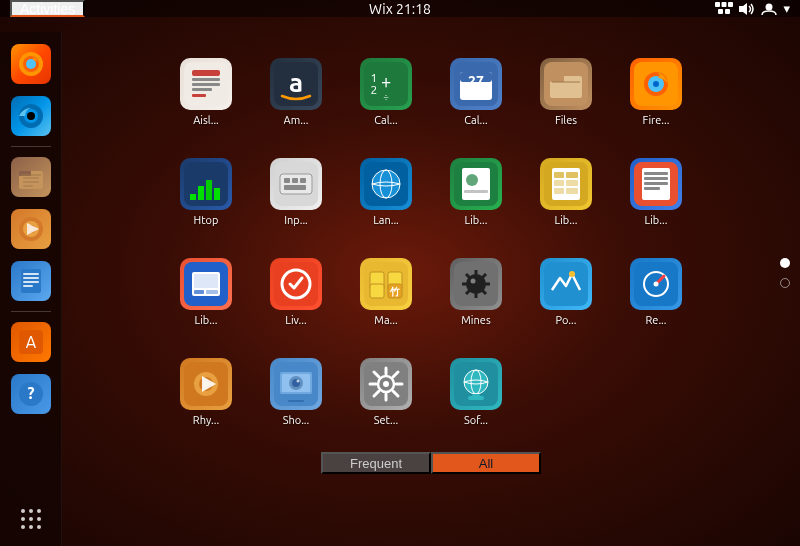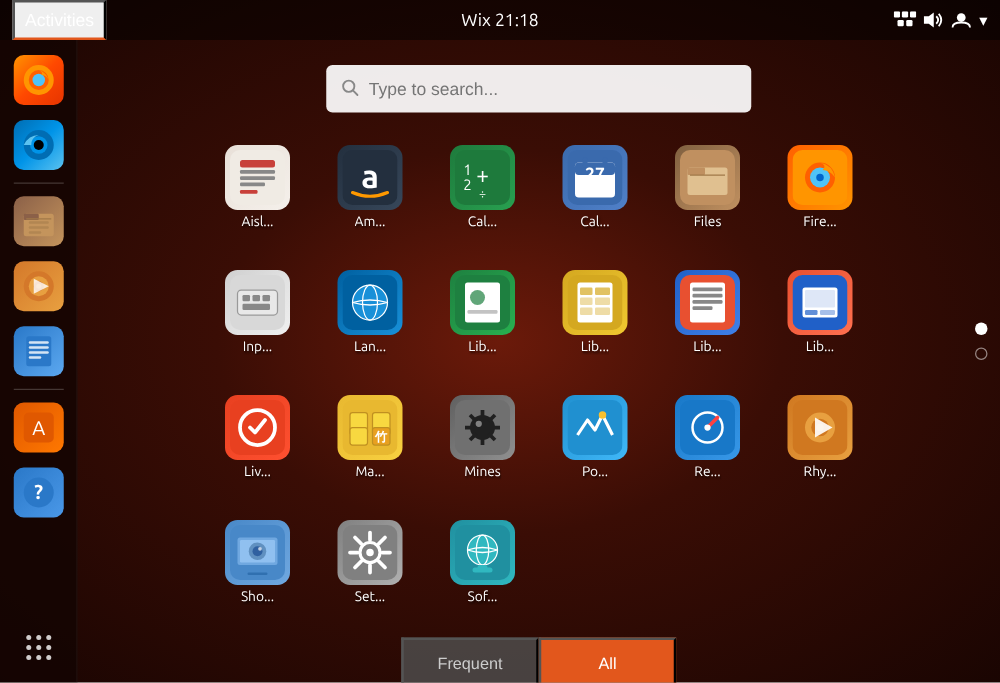--- a/index.html
+++ b/index.html
@@ -10,21 +10,21 @@
       background: radial-gradient(ellipse at center, #6b1a0a 0%, #3a0d05 40%, #1a0502 100%);
       font-family: 'Ubuntu', 'Segoe UI', sans-serif;
       position: relative;
     }
 
     
     .top-bar {
       display: flex;
       align-items: center;
       justify-content: space-between;
-      height: 32px;
+      height: 17px;
       background: rgba(0,0,0,0.5);
       padding: 0 10px;
       position: relative;
       z-index: 10;
     }
     .activities-btn {
       color: white;
       font-size: 14px;
       font-weight: 500;
       cursor: pointer;
@@ -180,35 +180,35 @@
     }
 
     
     .bottom-tabs {
       display: flex;
       gap: 0;
       margin-top: 10px;
     }
     .tab-btn {
       width: 110px;
-      height: 40px;
+      height: 22px;
       display: flex;
       align-items: center;
       justify-content: center;
       font-size: 13px;
       cursor: pointer;
       border-radius: 0;
     }
     .tab-btn.inactive {
       background: rgba(80,80,80,0.8);
       color: #ccc;
     }
     .tab-btn.active {
       background: #e2571c;
-      color: #ffffff;
+      color: #0f172a;
     }
 
     
     .scroll-indicators {
       position: absolute;
       right: 10px;
       top: 50%;
       transform: translateY(-50%);
       display: flex;
       flex-direction: column;
@@ -388,31 +388,20 @@
         <circle cx="20" cy="12" r="2"></circle>
       <circle cx="4" cy="20" r="2"></circle>
         <circle cx="12" cy="20" r="2"></circle>
         <circle cx="20" cy="20" r="2"></circle>
     </svg>
   </div>
 </div>
 
 <div class="main-area">
 
-  <div class="search-bar-container">
-    <div class="search-bar">
-      <span class="search-icon-inner">
-        <svg width="14" height="14" viewBox="0 0 14 14" fill="none">
-          <circle cx="6" cy="6" r="4.5" stroke="#888" stroke-width="1.5"></circle>
-          <line x1="9.5" y1="9.5" x2="13" y2="13" stroke="#888" stroke-width="1.5" stroke-linecap="round"></line>
-        </svg>
-      </span>
-      <input class="search-input" type="text" placeholder="Type to search..." style="">
-    </div>
-  </div>
 
   <div class="app-grid">
 
     <div class="grid-app">
       <div class="grid-app-icon icon-aisle">
         <svg width="44" height="44" viewBox="0 0 44 44">
           <rect width="44" height="44" rx="8" fill="#f0ebe4"></rect>
           <rect x="8" y="8" width="28" height="6" rx="2" fill="#c8403a"></rect>
           <rect x="8" y="16" width="28" height="3" rx="1" fill="#888"></rect>
           <rect x="8" y="21" width="28" height="3" rx="1" fill="#888"></rect>
@@ -480,20 +469,32 @@
           <rect width="44" height="44" rx="8" fill="#ff9500"></rect>
           <circle cx="22" cy="22" r="12" fill="#ff6000"></circle>
           <circle cx="22" cy="22" r="8" fill="#4fc3f7"></circle>
           <path d="M22,10 Q32,12 34,22 Q30,16 24,16 Q28,12 22,10Z" fill="#ff9500"></path>
           <circle cx="22" cy="22" r="3" fill="#0066cc"></circle>
         </svg>
       </div>
       <span class="grid-app-label">Fire...</span>
     </div>
 
+    <div class="grid-app">
+      <div class="grid-app-icon icon-htop">
+        <svg width="44" height="44" viewBox="0 0 44 44">
+          <rect width="44" height="44" rx="8" fill="#1a3a6a"></rect>
+          <rect x="6" y="32" width="6" height="6" fill="#00e000"></rect>
+          <rect x="14" y="24" width="6" height="14" fill="#00e000"></rect>
+          <rect x="22" y="18" width="6" height="20" fill="#00cc00"></rect>
+          <rect x="30" y="26" width="6" height="12" fill="#00e000"></rect>
+        </svg>
+      </div>
+      <span class="grid-app-label">Htop</span>
+    </div>
 
     <div class="grid-app">
       <div class="grid-app-icon icon-input">
         <svg width="44" height="44" viewBox="0 0 44 44">
           <rect width="44" height="44" rx="8" fill="#d8d8d8"></rect>
           <rect x="6" y="12" width="32" height="20" rx="3" fill="#e8e8e8" stroke="#999" stroke-width="1"></rect>
           <rect x="10" y="16" width="6" height="5" rx="1" fill="#888"></rect>
           <rect x="18" y="16" width="6" height="5" rx="1" fill="#888"></rect>
           <rect x="26" y="16" width="6" height="5" rx="1" fill="#888"></rect>
           <rect x="10" y="23" width="22" height="5" rx="1" fill="#888"></rect>

